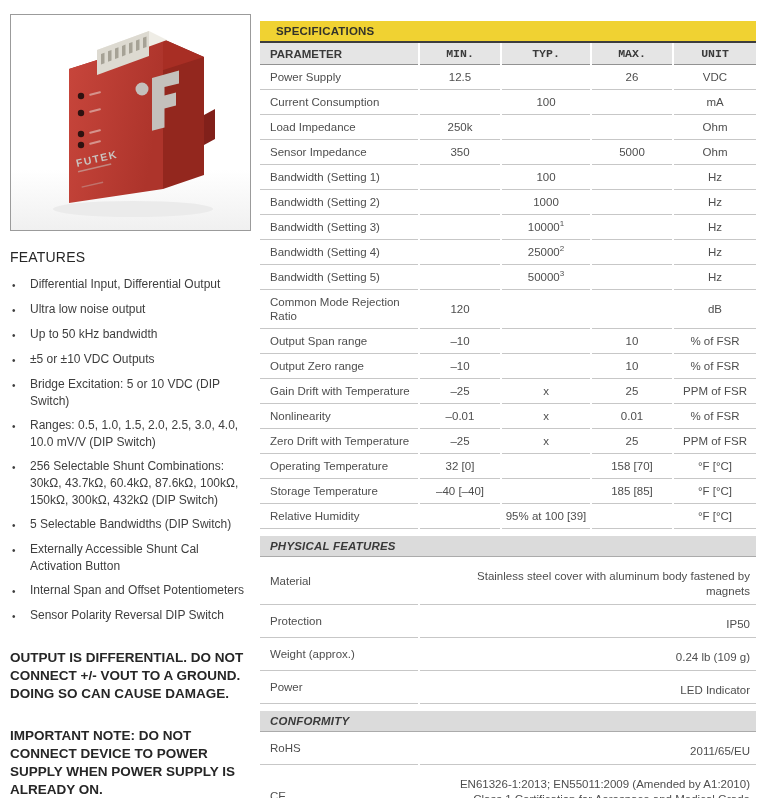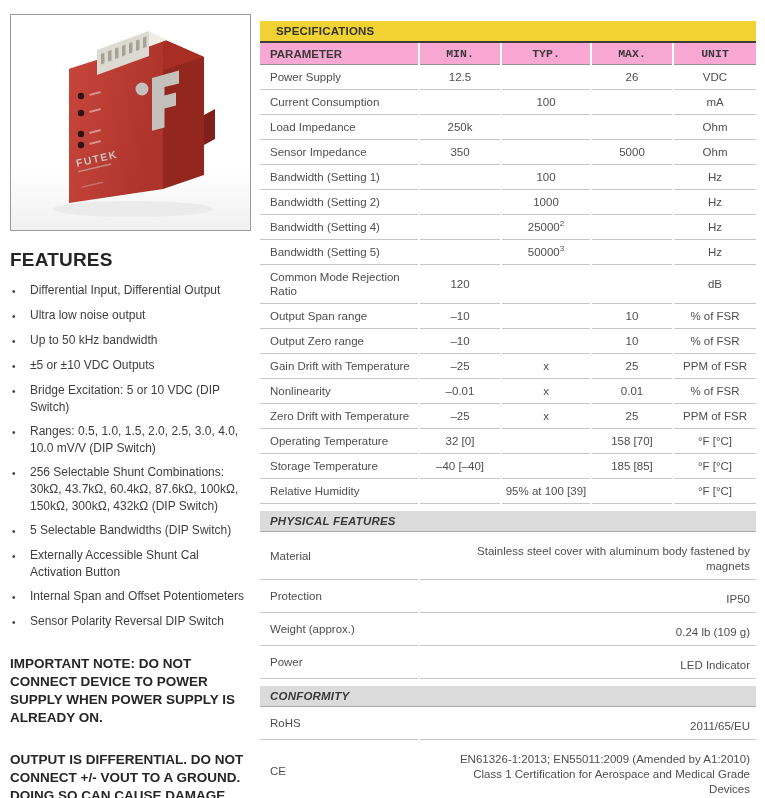--- a/index.html
+++ b/index.html
@@ -4,35 +4,35 @@
 <style>
   html,body{margin:0;padding:0;background:#ffffff;}
   body{width:765px;height:798px;font-family:"Liberation Sans",sans-serif;color:#4e4e4e;position:relative;overflow:hidden;}
   .page{position:relative;width:765px;height:798px;background:#fff;}
 
   
   .left-col{position:absolute;left:10px;top:14px;width:242px;}
   .photo-frame{width:239px;height:215px;border:1px solid #9b9b9b;margin:0;padding:0;
     background:linear-gradient(180deg,#ffffff 0%,#ffffff 72%,#f0f0f0 100%);}
   .photo-frame svg{display:block;width:100%;height:100%;}
-  .features-title{font-size:19px;font-weight:bold;color:#262626;margin:18px 0 11px 0;letter-spacing:0.2px;}
+  .features-title{font-size:14px;font-weight:normal;color:#262626;margin:18px 0 11px 0;letter-spacing:0.2px;}
   .features{list-style:none;margin:0;padding:0;}
   .feature{display:flex;font-size:12px;line-height:17px;color:#3e3e3e;margin-bottom:7px;}
   .bullet{flex:0 0 18px;font-size:10px;padding-top:1px;padding-left:2px;color:#3e3e3e;}
   .note{font-size:13.5px;font-weight:bold;color:#262626;line-height:1.34;margin:24px 0 0 0;width:240px;}
 
   
   .right-col{position:absolute;left:258px;top:21px;width:500px;}
   table{border-collapse:separate;border-spacing:2px 0;table-layout:fixed;width:500px;font-size:11.5px;}
   th,td{font-weight:normal;}
   th.section{background:#F0D232;color:#33332a;font-weight:bold;text-align:left;
     padding:4px 16px;border-bottom:2px solid #3d3d3d;font-size:11.5px;letter-spacing:0.2px;}
   th.gsection{background:#DBDBDB;color:#3a3a3a;font-weight:bold;text-align:left;
     padding:4px 10px;border-bottom:1px solid #ababab;font-size:11.5px;letter-spacing:0.2px;font-style:italic;}
-  tr.cols th{background:#f9a8d4;color:#3a3a3a;font-weight:bold;padding:4px 2px;
+  tr.cols th{background:#e5e5e5;color:#3a3a3a;font-weight:bold;padding:4px 2px;
     border-bottom:1px solid #929292;font-size:11.5px;}
   tr.cols th.param{text-align:left;padding-left:10px;}
   tr.cols th.c{text-align:center;font-family:Liberation Mono, monospace;}
   td{border-bottom:1px solid #c7c7c7;color:#4e4e4e;background:#fff;line-height:14px;}
   td.param{text-align:left;padding:5px 6px 5px 10px;}
   td.c{text-align:center;padding:5px 2px;white-space:nowrap;}
   td.val{text-align:right;padding:12px 6px 5px 10px;}
   td.val div{line-height:15px;}
   sup{font-size:8px;line-height:0;}
   .sub-table{margin-top:7px;}
@@ -140,22 +140,22 @@
         <li class="feature">
           <span class="bullet">•</span>
           <span>Internal Span and Offset Potentiometers</span>
         </li>
         <li class="feature">
           <span class="bullet">•</span>
           <span>Sensor Polarity Reversal DIP Switch</span>
         </li>
       </ul>
 
+    <p class="note">OUTPUT IS DIFFERENTIAL. DO NOT CONNECT +/- VOUT TO A GROUND. DOING SO CAN CAUSE DAMAGE.</p>
     <p class="note">IMPORTANT NOTE: DO NOT CONNECT DEVICE TO POWER SUPPLY WHEN POWER SUPPLY IS ALREADY ON.</p>
-    <p class="note">OUTPUT IS DIFFERENTIAL. DO NOT CONNECT +/- VOUT TO A GROUND. DOING SO CAN CAUSE DAMAGE.</p>
   </aside>
 
   <main class="right-col">
 
     <table class="spec-table">
       <colgroup>
           <col style="width:158px">
           <col style="width:80px">
           <col style="width:88px">
           <col style="width:80px">
@@ -210,20 +210,27 @@
             <td class="c">Hz</td>
           </tr>
           <tr>
             <td class="param">Bandwidth (Setting 2)</td>
             <td class="c"></td>
             <td class="c">1000</td>
             <td class="c"></td>
             <td class="c">Hz</td>
           </tr>
           <tr>
+            <td class="param">Bandwidth (Setting 3)</td>
+            <td class="c"></td>
+            <td class="c">10000<sup>1</sup></td>
+            <td class="c"></td>
+            <td class="c">Hz</td>
+          </tr>
+          <tr>
             <td class="param">Bandwidth (Setting 4)</td>
             <td class="c"></td>
             <td class="c">25000<sup>2</sup></td>
             <td class="c"></td>
             <td class="c">Hz</td>
           </tr>
           <tr>
             <td class="param">Bandwidth (Setting 5)</td>
             <td class="c"></td>
             <td class="c">50000<sup>3</sup></td>

